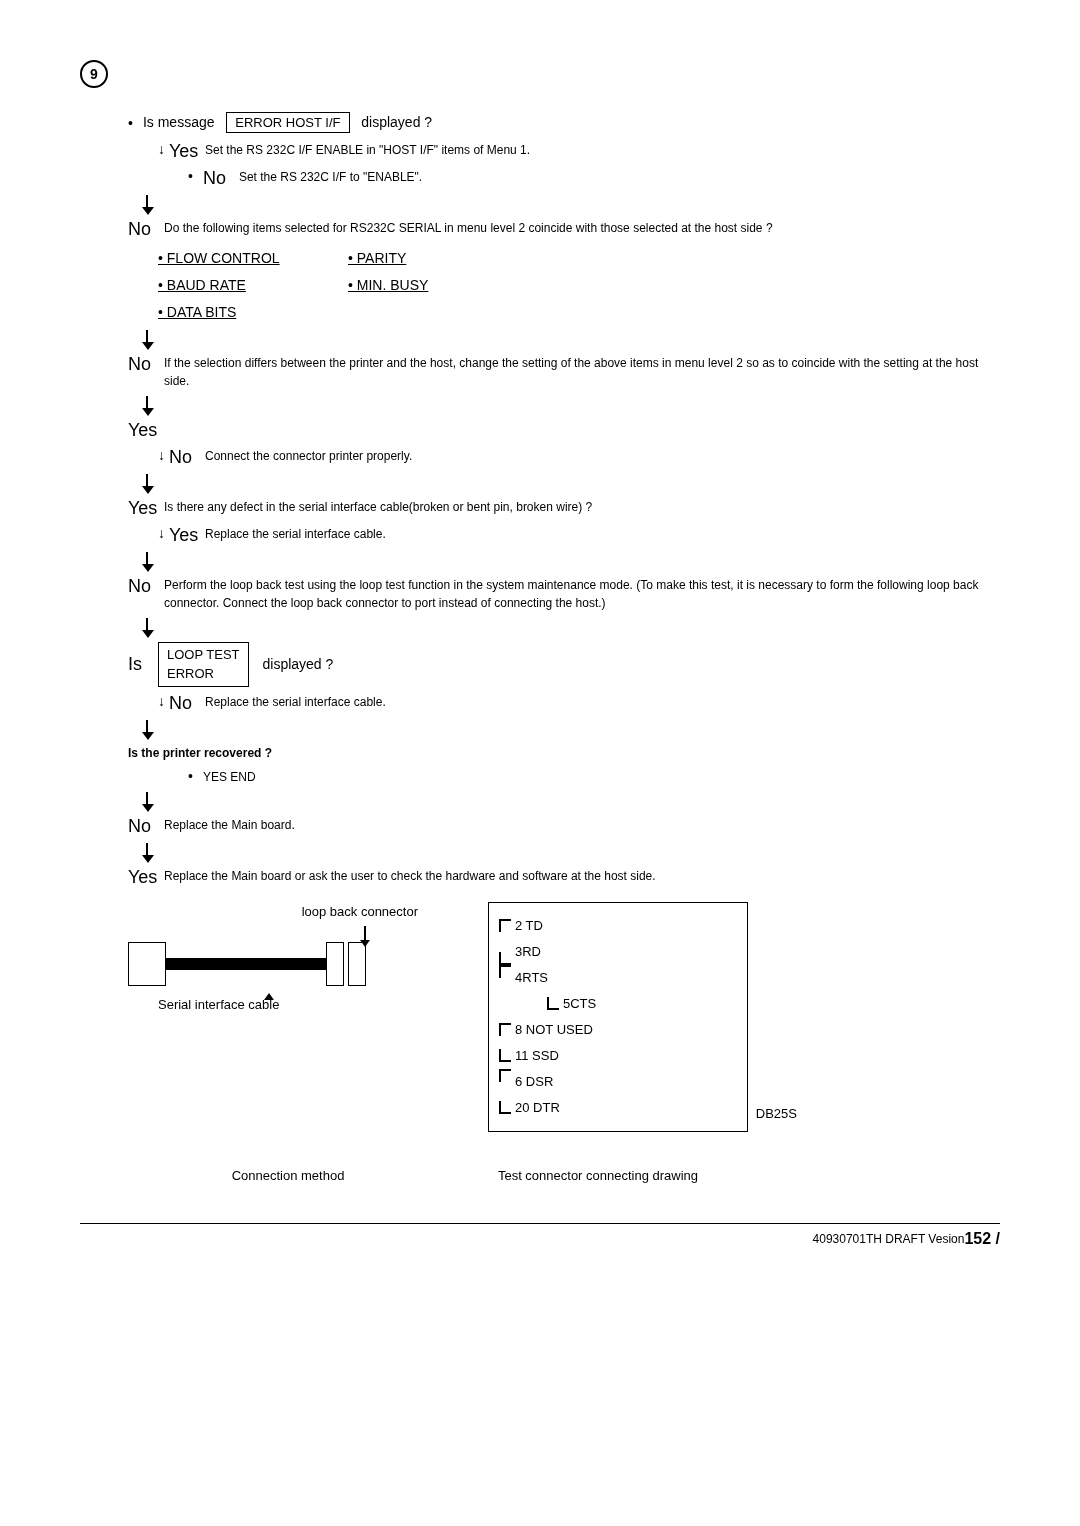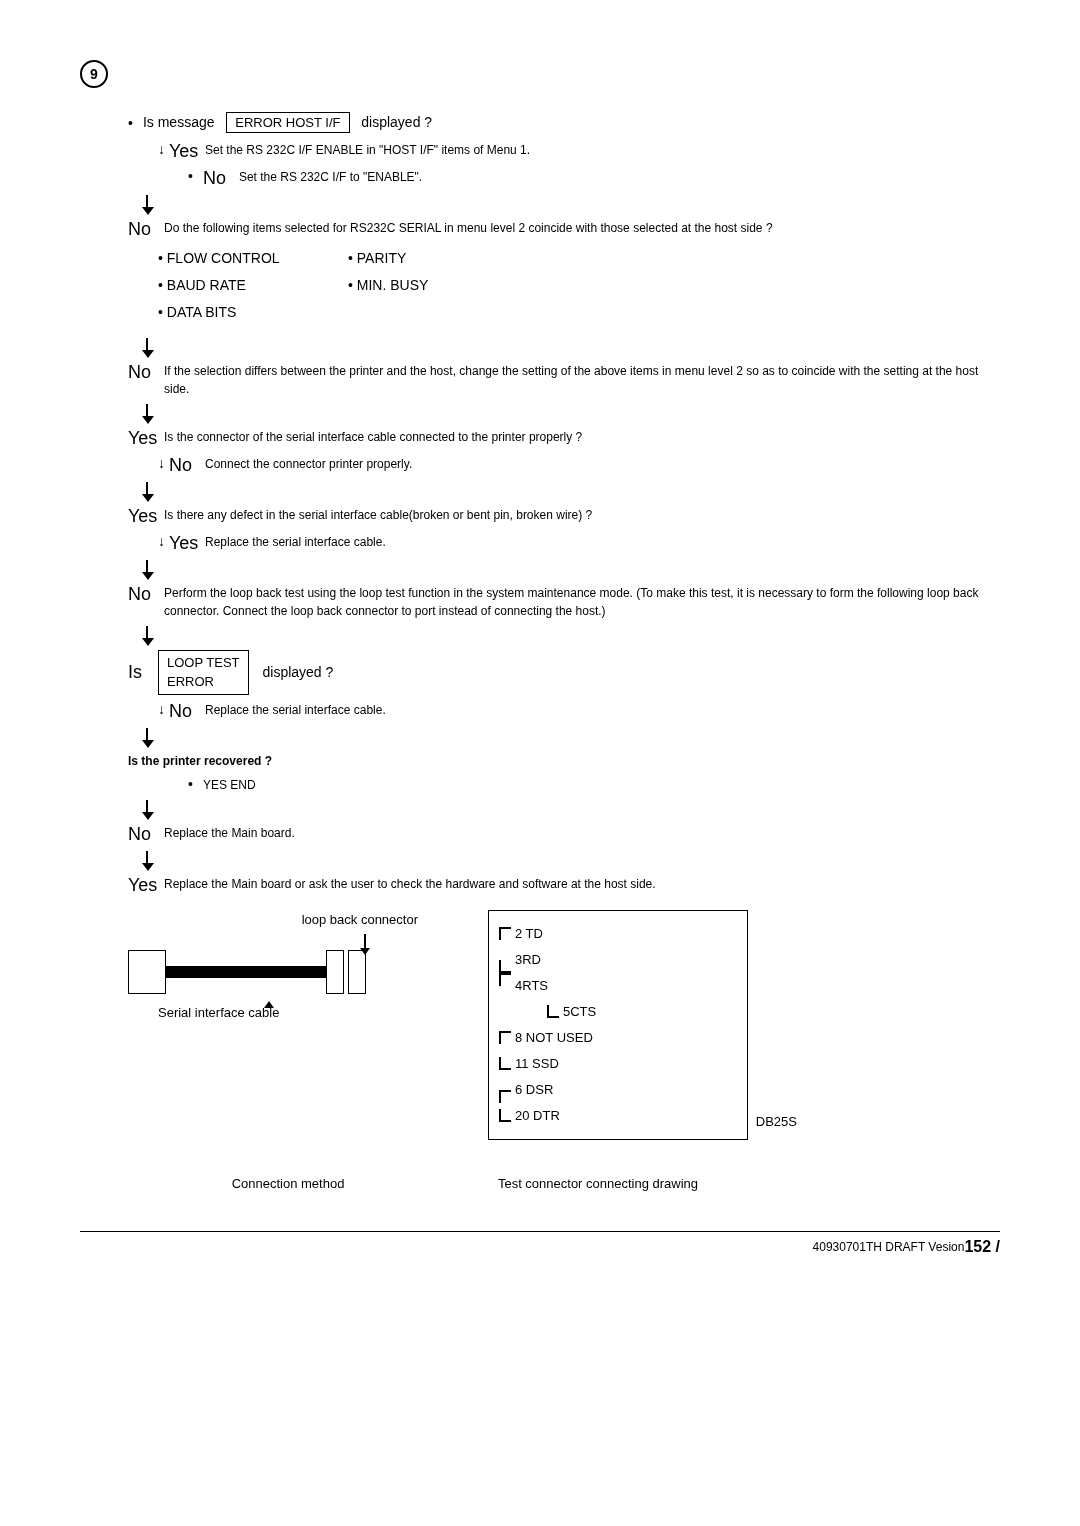--- a/index.html
+++ b/index.html
@@ -133,21 +133,21 @@
         <div style="width:2px; height:12px; background:#000; margin-left:4px;"></div>
         <div style="width:0; height:0; border-left:6px solid transparent; border-right:6px solid transparent; border-top:8px solid #000;"></div>
       </div>
     </div>
 
     <div class="flow-row" style="margin-bottom:6px; align-items:flex-start;">
       <span class="flow-label">No</span>
       <span class="flow-text">Do the following items selected for RS232C SERIAL in menu level 2 coincide with those selected at the host side ?</span>
     </div>
 
-    <div class="indent1" style="margin-bottom:12px;">
+    <div class="indent1" style="margin-bottom:4px;text-decoration:underline;">
       <div style="display:grid; grid-template-columns: 180px 1fr; gap:2px 10px; font-size:14px; line-height:1.8;">
         <span>• FLOW CONTROL</span>
         <span>• PARITY</span>
         <span>• BAUD RATE</span>
         <span>• MIN. BUSY</span>
         <span>• DATA BITS</span>
         <span></span>
       </div>
     </div>
 
@@ -165,21 +165,20 @@
 
     <div class="arrow-indent" style="margin-bottom:4px;">
       <div style="display:flex; flex-direction:column; align-items:flex-start;">
         <div style="width:2px; height:12px; background:#000; margin-left:4px;"></div>
         <div style="width:0; height:0; border-left:6px solid transparent; border-right:6px solid transparent; border-top:8px solid #000;"></div>
       </div>
     </div>
 
     <div class="flow-row" style="margin-bottom:6px;">
       <span class="flow-label">Yes</span>
-      <span class="flow-text">Is the connector of the serial interface cable connected to the printer properly ?</span>
     </div>
 
     <div class="flow-row indent1" style="margin-bottom:6px; align-items:flex-start;">
       <span style="font-size:14px; margin-right:4px;">↓</span>
       <span class="flow-label">No</span>
       <span class="flow-text">Connect the connector  printer properly.</span>
     </div>
 
     <div class="arrow-indent" style="margin-bottom:4px;">
       <div style="display:flex; flex-direction:column; align-items:flex-start;">
@@ -329,21 +328,21 @@
 
             <div style="display:flex; align-items:center; height:26px;">
               <div style="border-left:2px solid #000; border-top:2px solid #000; width:12px; height:13px; margin-right:4px;"></div>
               <span>8 NOT USED</span>
             </div>
             <div style="display:flex; align-items:center; height:26px;">
               <div style="border-left:2px solid #000; border-bottom:2px solid #000; width:12px; height:13px; margin-right:4px;"></div>
               <span>11 SSD</span>
             </div>
 
-            <div style="display:flex; align-items:flex-end; height:26px;">
+            <div style="display:flex; align-items:flex-start; height:26px;">
               <div style="border-left:2px solid #000; border-top:2px solid #000; width:12px; height:13px; margin-right:4px;"></div>
               <span>6 DSR</span>
             </div>
             <div style="display:flex; align-items:center; height:26px;">
               <div style="border-left:2px solid #000; border-bottom:2px solid #000; width:12px; height:13px; margin-right:4px;"></div>
               <span>20 DTR</span>
             </div>
           </div>
         </div>
 

